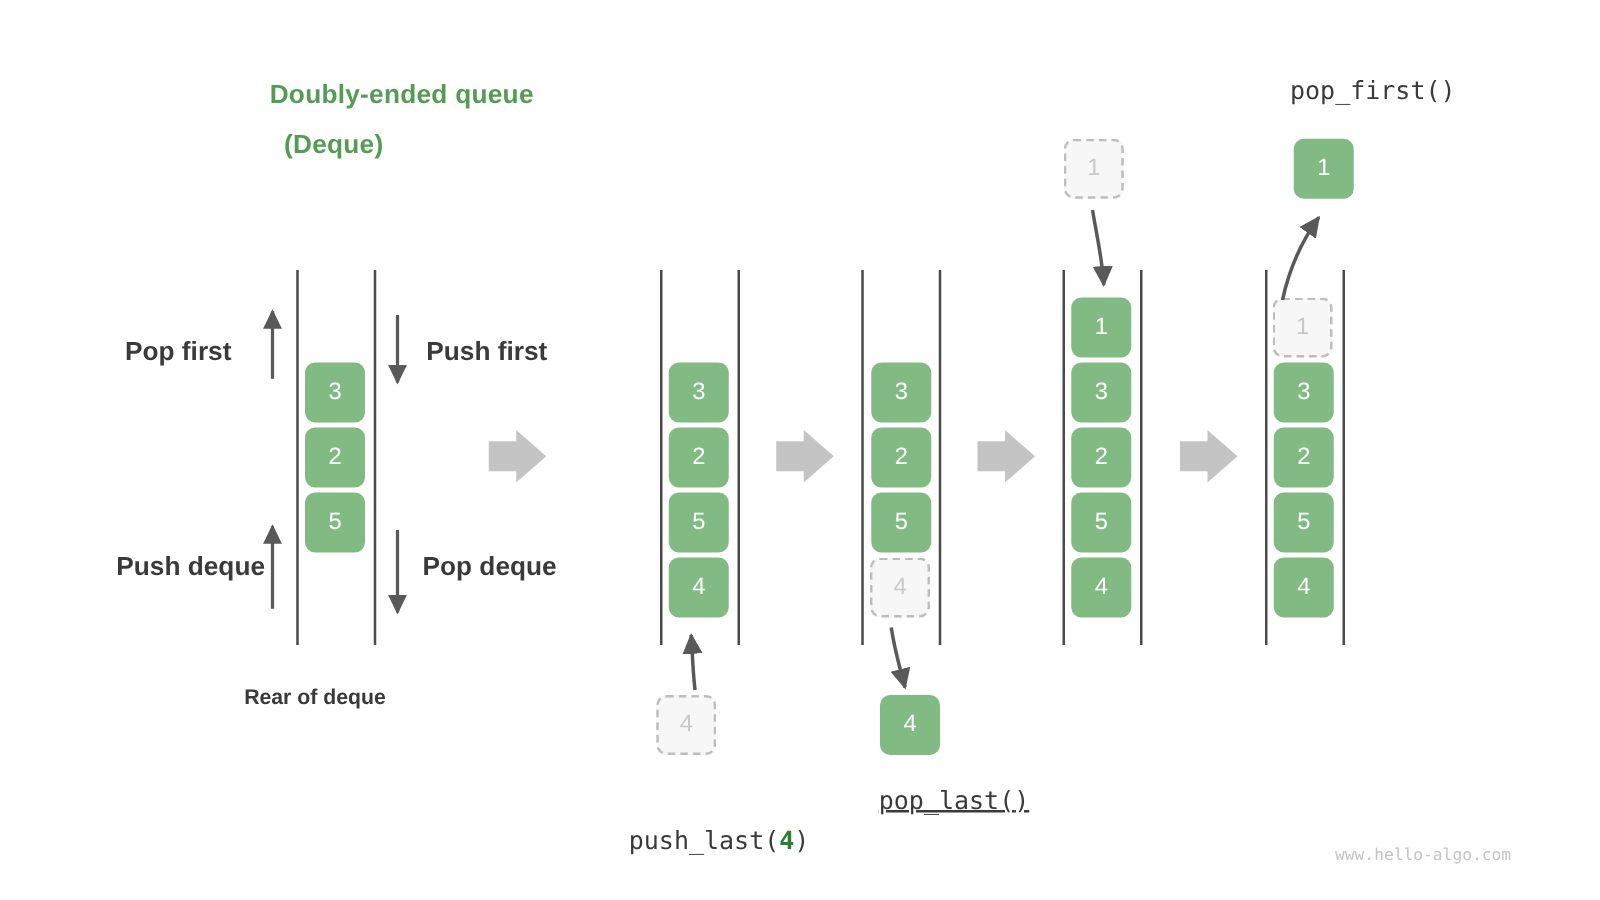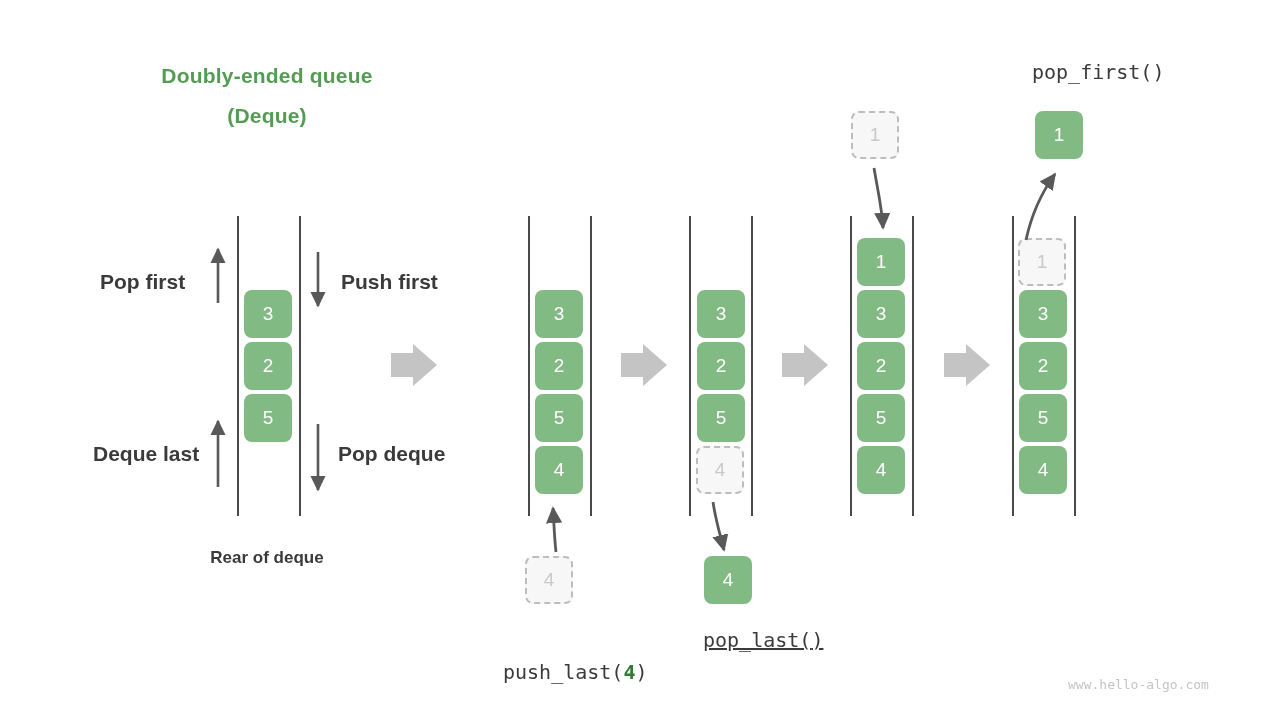--- a/index.html
+++ b/index.html
@@ -26,34 +26,34 @@
   .title {
     position: absolute;
     text-align: center;
     font-weight: bold;
     color: #549c54;
     font-size: 21px;
     line-height: 40px;
     letter-spacing: 0.2px;
     white-space: nowrap;
   }
-  .title.l1 { left: 107px; top: 56px; width: 320px; }
+  .title.l1 { left: 107px; top: 56px; width: 320px; text-align: right; }
   .title.l2 { left: 107px; top: 96px; width: 320px; }
 
   .endlabel {
     position: absolute;
     text-align: center;
     font-weight: bold;
     font-size: 17px;
     color: #3a3a3a;
     white-space: nowrap;
     width: 320px;
   }
   .endlabel.front { left: 107px; top: 165px; }
-  .endlabel.rear  { left: 107px; top: 548px; }
+  .endlabel.rear  { left: 92px; top: 548px; }
 
   .oplabel {
     position: absolute;
     font-weight: bold;
     font-size: 21px;
     color: #3a3a3a;
     white-space: nowrap;
   }
   .oplabel.popfirst  { left: 100px; top: 270px; }
   .oplabel.pushfirst { left: 341px; top: 270px; }
@@ -132,21 +132,21 @@
 
 <div class="stage">
 
   <div class="title l1">Doubly-ended queue</div>
   <div class="title l2">(Deque)</div>
 
   <div class="endlabel rear">Rear of deque</div>
 
   <div class="oplabel popfirst">Pop first</div>
   <div class="oplabel pushfirst">Push first</div>
-  <div class="oplabel pushlast">Deque last</div>
+  <div class="oplabel pushlast">Push deque</div>
   <div class="oplabel poplast">Pop deque</div>
 
 
   <div class="codelabel pop-first"><span>pop_first(</span><span class="arg"></span><span>)</span></div>
 
   <div class="codelabel push-last"><span>push_last(</span><span class="arg">4</span><span>)</span></div>
 
   <div class="codelabel pop-last"><span>pop_last(</span><span class="arg"></span><span>)</span></div>
 
   <div class="rail" style="left:237px; top:216px; height:300px;"></div>

